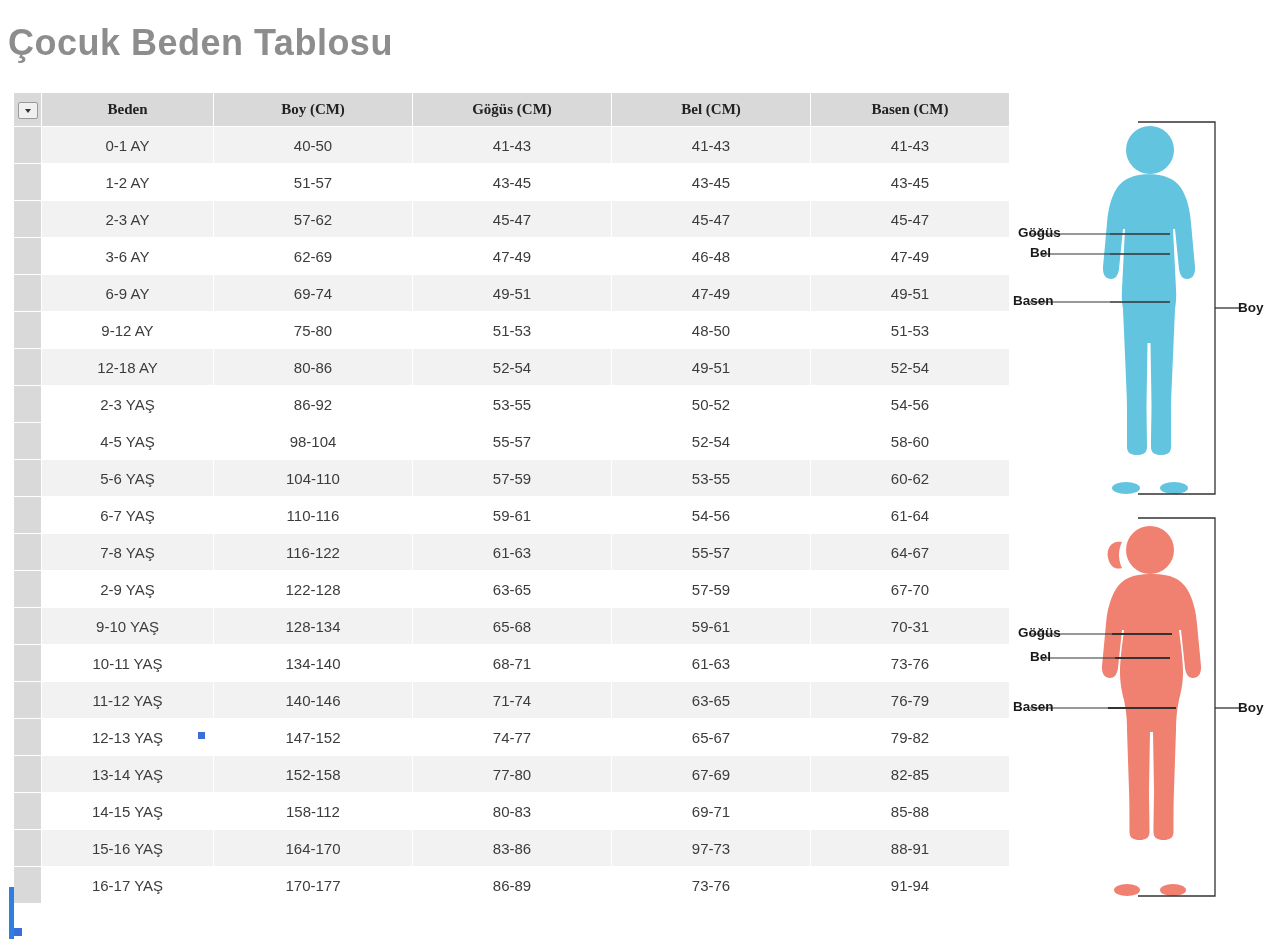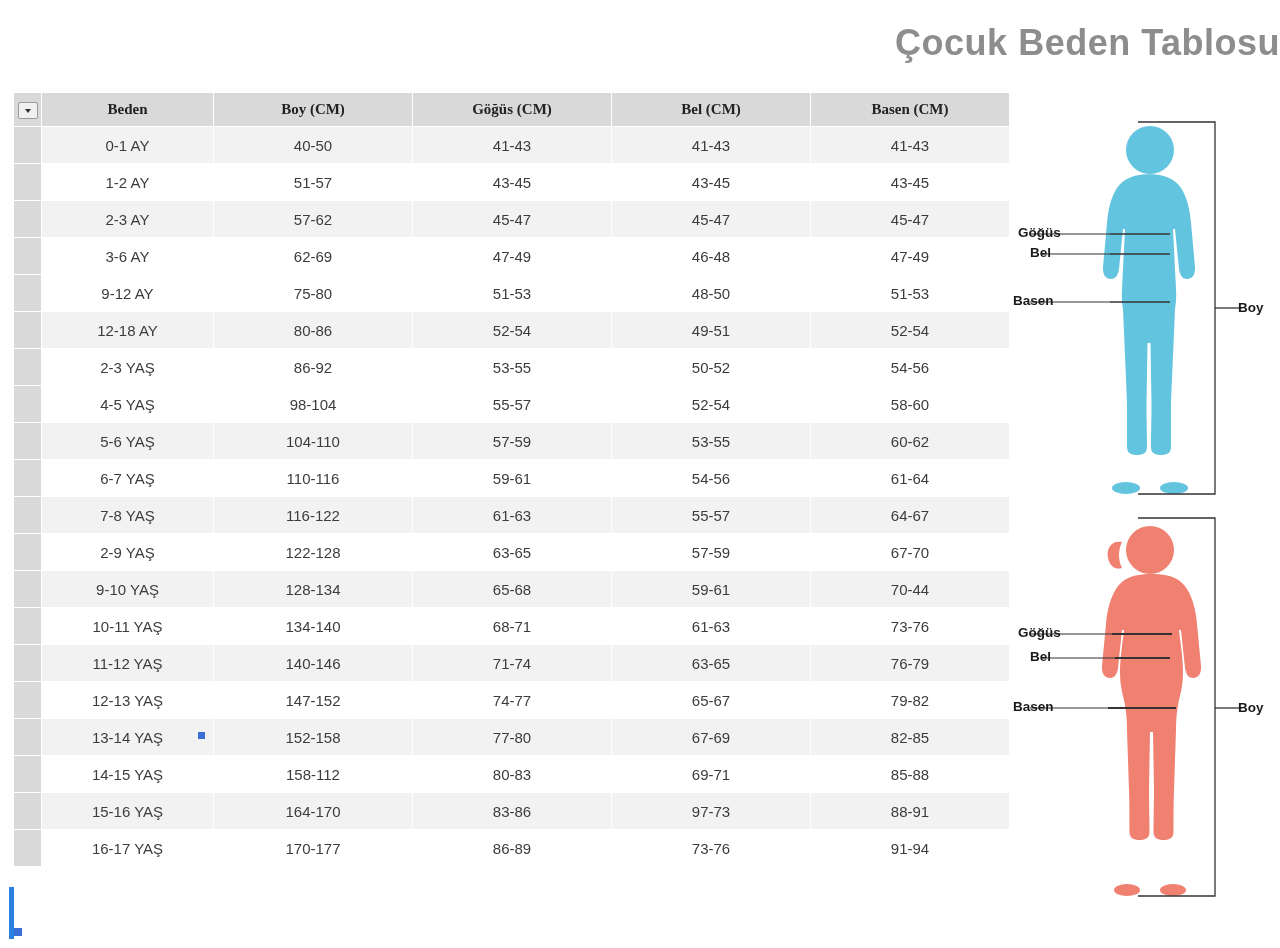--- a/index.html
+++ b/index.html
@@ -8,21 +8,21 @@
     background: #ffffff;
   }
   body {
     width: 1280px;
     height: 948px;
     font-family: "Liberation Sans", sans-serif;
     position: relative;
     overflow: hidden;
   }
   .page-title {
-    text-align: right;
+    text-align: left;
     font-size: 36px;
     font-weight: bold;
     color: #8d8d8d;
     letter-spacing: 0.5px;
     margin: 18px 0 0 8px;
     padding: 0;
     line-height: 50px;
   }
   .content {
     position: absolute;
@@ -199,20 +199,28 @@
             <td>45-47</td>
           </tr>
         <tr class="even">
             <td></td>
             <td>3-6 AY</td>
             <td>62-69</td>
             <td>47-49</td>
             <td>46-48</td>
             <td>47-49</td>
           </tr>
+        <tr class="odd">
+            <td></td>
+            <td>6-9 AY</td>
+            <td>69-74</td>
+            <td>49-51</td>
+            <td>47-49</td>
+            <td>49-51</td>
+          </tr>
         <tr class="even">
             <td></td>
             <td>9-12 AY</td>
             <td>75-80</td>
             <td>51-53</td>
             <td>48-50</td>
             <td>51-53</td>
           </tr>
         <tr class="odd">
             <td></td>
@@ -269,21 +277,21 @@
             <td>63-65</td>
             <td>57-59</td>
             <td>67-70</td>
           </tr>
         <tr class="odd">
             <td></td>
             <td>9-10 YAŞ</td>
             <td>128-134</td>
             <td>65-68</td>
             <td>59-61</td>
-            <td>70-44</td>
+            <td>70-31</td>
           </tr>
         <tr class="even">
             <td></td>
             <td>10-11 YAŞ</td>
             <td>134-140</td>
             <td>68-71</td>
             <td>61-63</td>
             <td>73-76</td>
           </tr>
         <tr class="odd">

